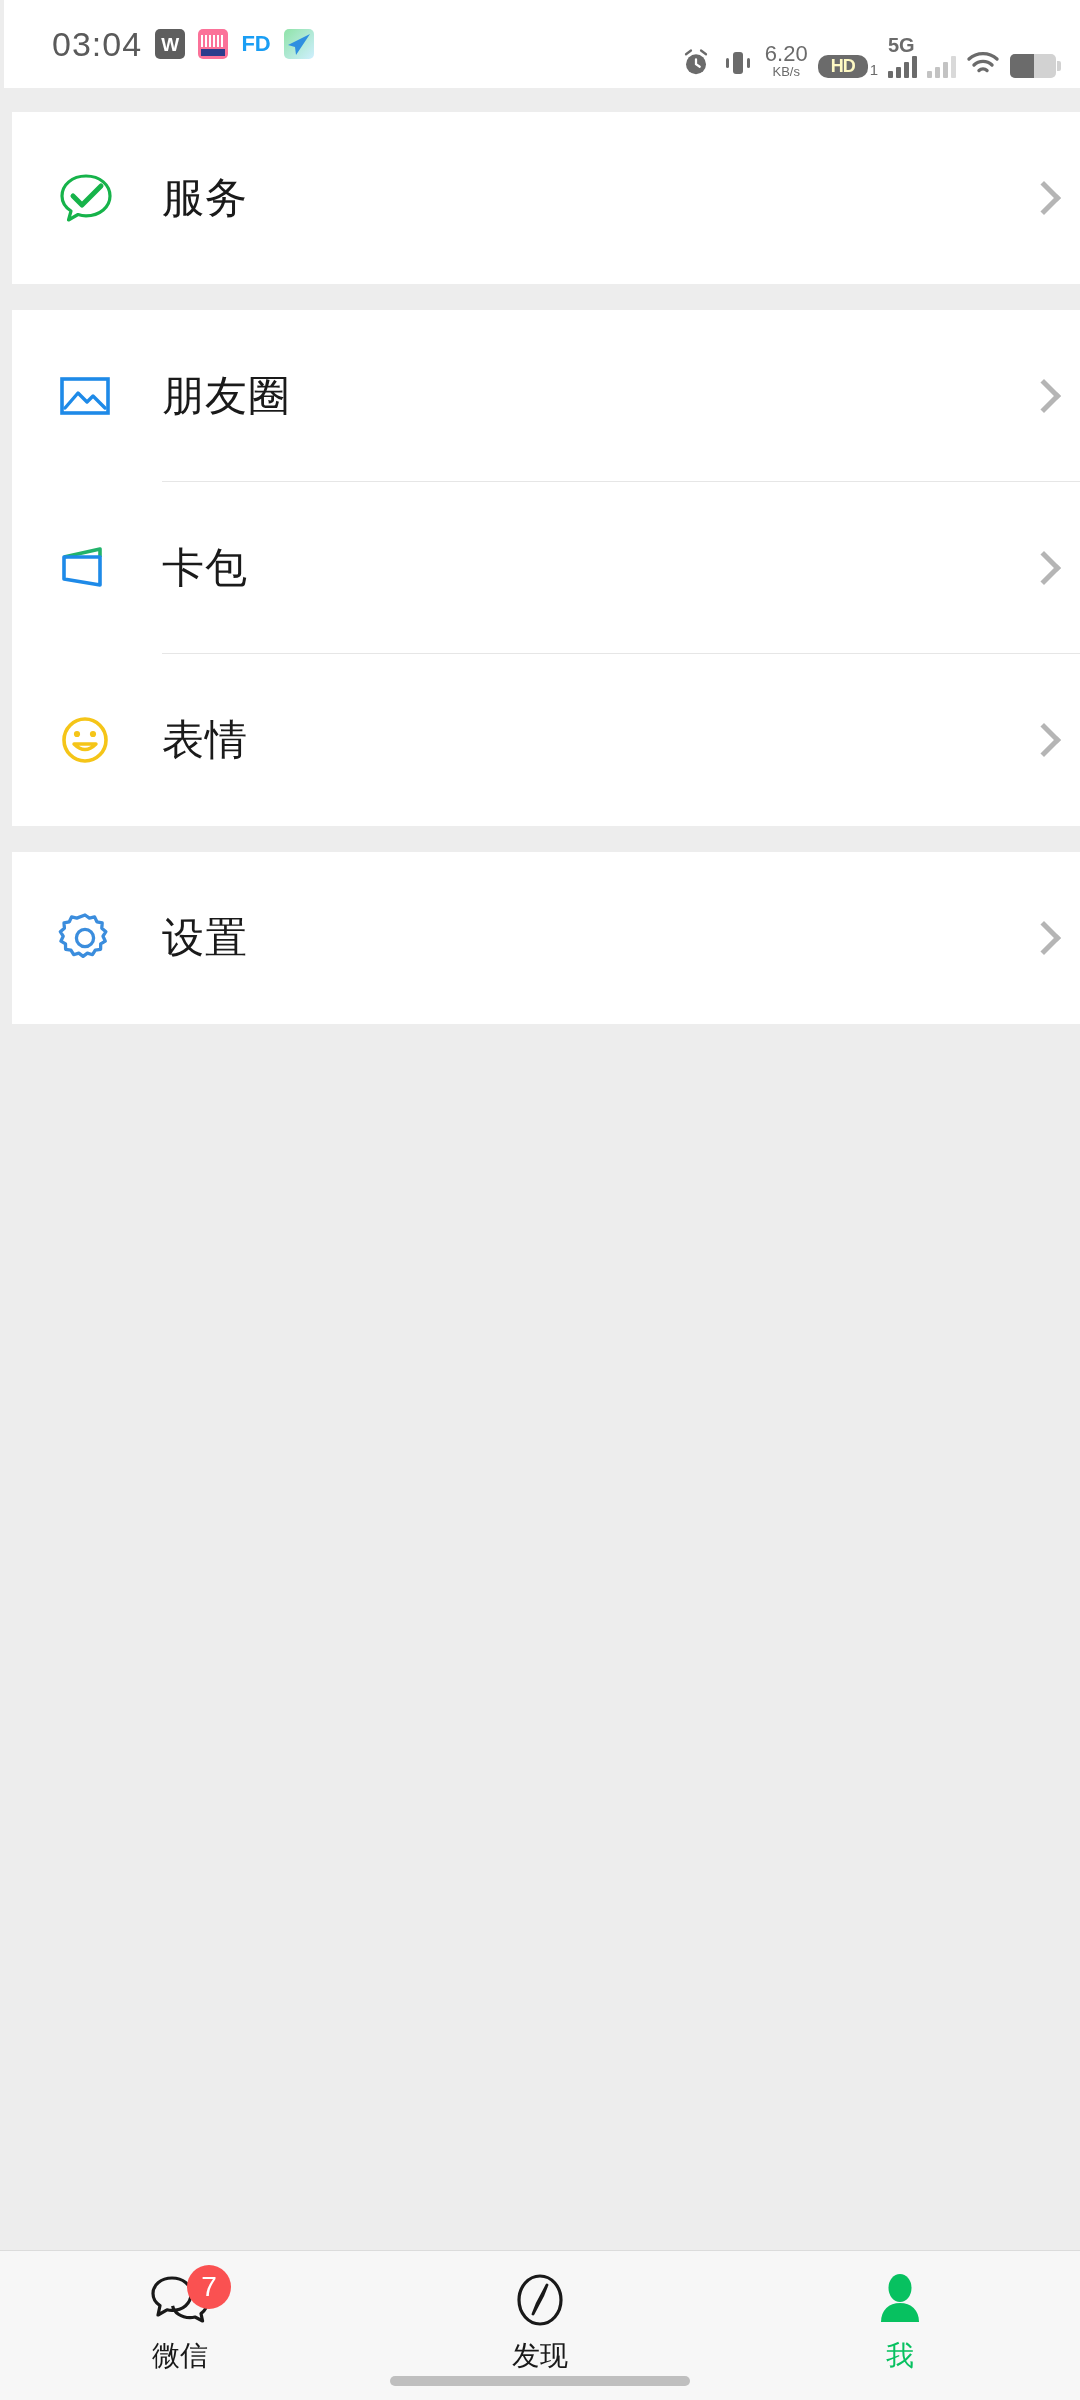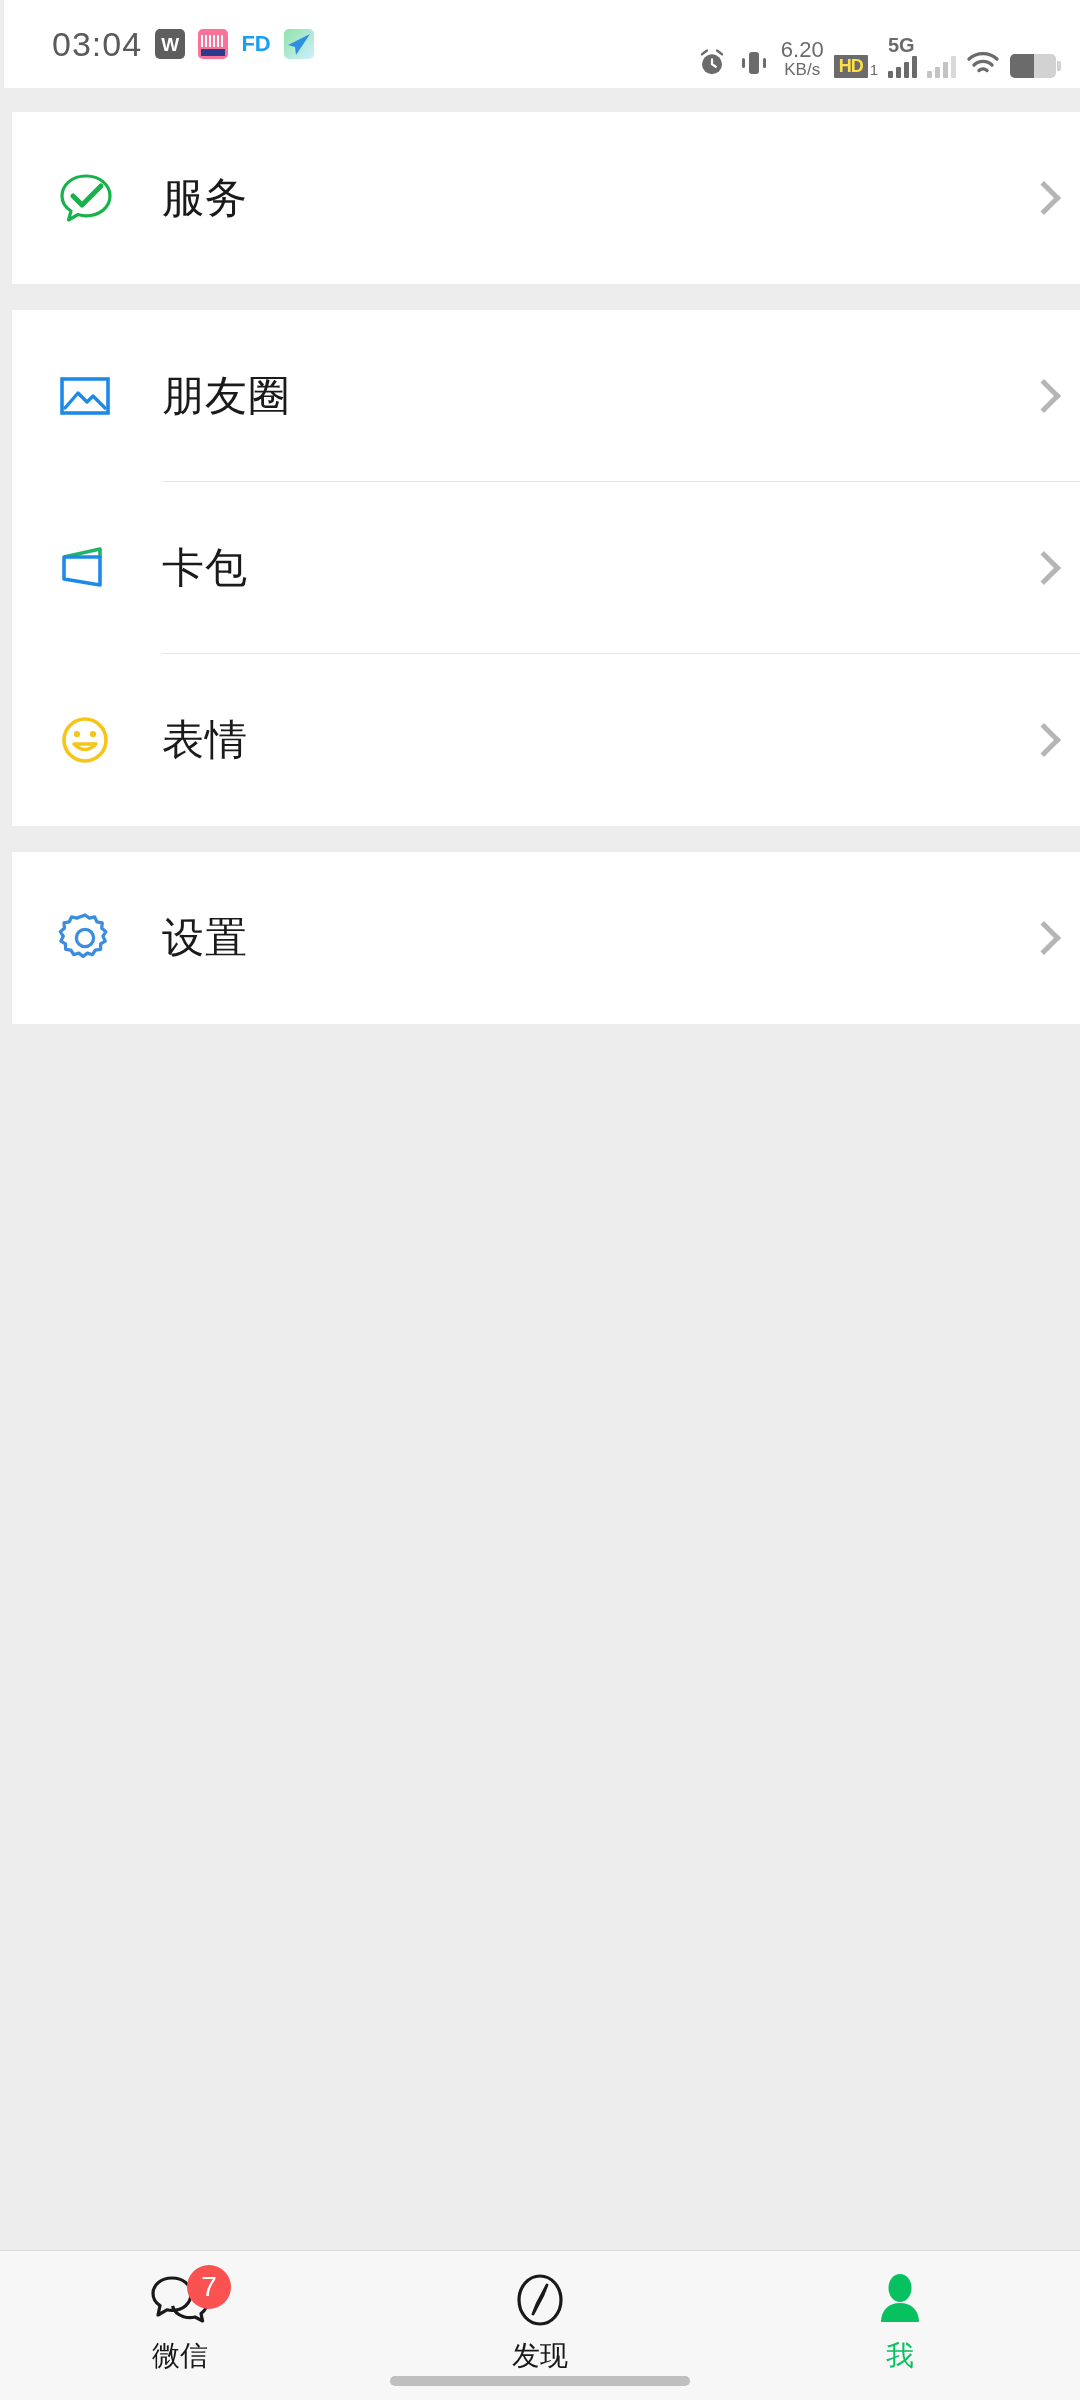--- a/index.html
+++ b/index.html
@@ -55,25 +55,25 @@
     background:#2b3c8c;
   }
   .ic-fd { color:#1a9ef4; font-size:22px; font-weight:bold; display:flex;
            align-items:center; justify-content:center; line-height:1; }
   .ic-tg { background:linear-gradient(135deg,#8fe3a8 0%,#cfefff 100%);
            position:relative; }
 
   .sb-speed { display:flex; flex-direction:column; align-items:center;
               line-height:1.0; color:#6b6b6b; }
   .sb-speed b { font-size:22px; font-weight:400; }
-  .sb-speed i { font-size:17px; font-style:normal;text-align:center; }
+  .sb-speed i { font-size:13px; font-style:normal;text-align:center; }
 
   .hd-box { display:flex; align-items:flex-end; }
-  .hd-badge { background:#6b6b6b; color:#fde047; font-size:18px; font-weight:bold;
-              padding:2px 5px; border-radius:1px; letter-spacing:-1px; line-height:1.05; }
+  .hd-badge { background:#6b6b6b; color:#fef9c3; font-size:18px; font-weight:bold;
+              padding:2px 13px; border-radius:10px; letter-spacing:-1px; line-height:1.05; }
   .hd-sub { font-size:15px; color:#6b6b6b; margin-left:2px; }
 
   .sigwrap { display:flex; flex-direction:column; align-items:flex-start; line-height:1; }
   .sig5g { font-size:20px; color:#6b6b6b; margin-bottom:1px; font-weight:bold;margin-top:24px; }
   .bars { display:flex; align-items:flex-end; gap:3px; height:22px; }
   .bars i { width:5px; background:#6b6b6b; border-radius:1px; display:block; }
   .bars i:nth-child(1){height:7px;} .bars i:nth-child(2){height:11px;}
   .bars i:nth-child(3){height:16px;} .bars i:nth-child(4){height:22px;}
   .bars.dim i { background:#c3c3c3; }
   .bars.dim i:nth-child(4){ background:#d9d9d9; }

